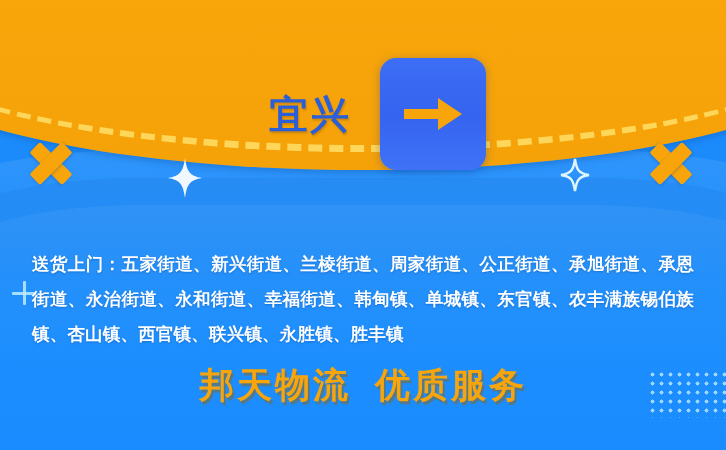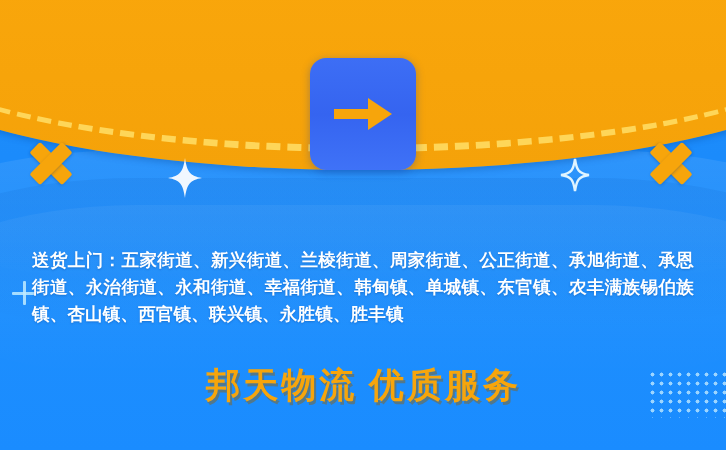--- a/index.html
+++ b/index.html
@@ -178,35 +178,35 @@
   .streets {
     position: absolute;
     left: 32px;
     top: 247px;
     width: 662px;
     z-index: 7;
     color: #ffffff;
     font-family: "Liberation Serif", "DejaVu Serif", serif;
     font-weight: bold;
     font-size: 17.5px;
-    line-height: 27px;
+    line-height: 35px;
     letter-spacing: 0.2px;
     text-align: justify;
     text-shadow: 0 1px 2px rgba(0, 60, 140, 0.35);
   }
 
   
   .slogan {
     position: absolute;
     left: 0;
     top: 362px;
     width: 726px;
     text-align: center;
     z-index: 7;
-    font-family: Liberation Serif, serif;
+    font-family: Liberation Mono, monospace;
     font-weight: bold;
     font-size: 35px;
     letter-spacing: 3px;
     color: #f7a50b;
     text-shadow: 2px 3px 0 rgba(150, 95, 0, 0.45);
     white-space: nowrap;
   }
 </style>
 </head>
 <body>
@@ -217,20 +217,21 @@
   <div class="wave wave-a"></div>
   <div class="wave wave-b"></div>
   <div class="wave wave-c"></div>
 
   <div class="road-wrap">
     <div class="road"></div>
     <div class="dashes"></div>
   </div>
 
   <div class="header-row">
+    <div class="city city-from">宜兴</div>
 
     <div class="arrow-badge">
       <svg class="arrow-glyph" viewBox="0 0 62 40">
         <path d="M2 15 H36 V4 L60 20 L36 36 V25 H2 Z" fill="#f7a50b"></path>
       </svg>
     </div>
 
   </div>
 
   <div class="cross" style="left:28px; top:140px;">

